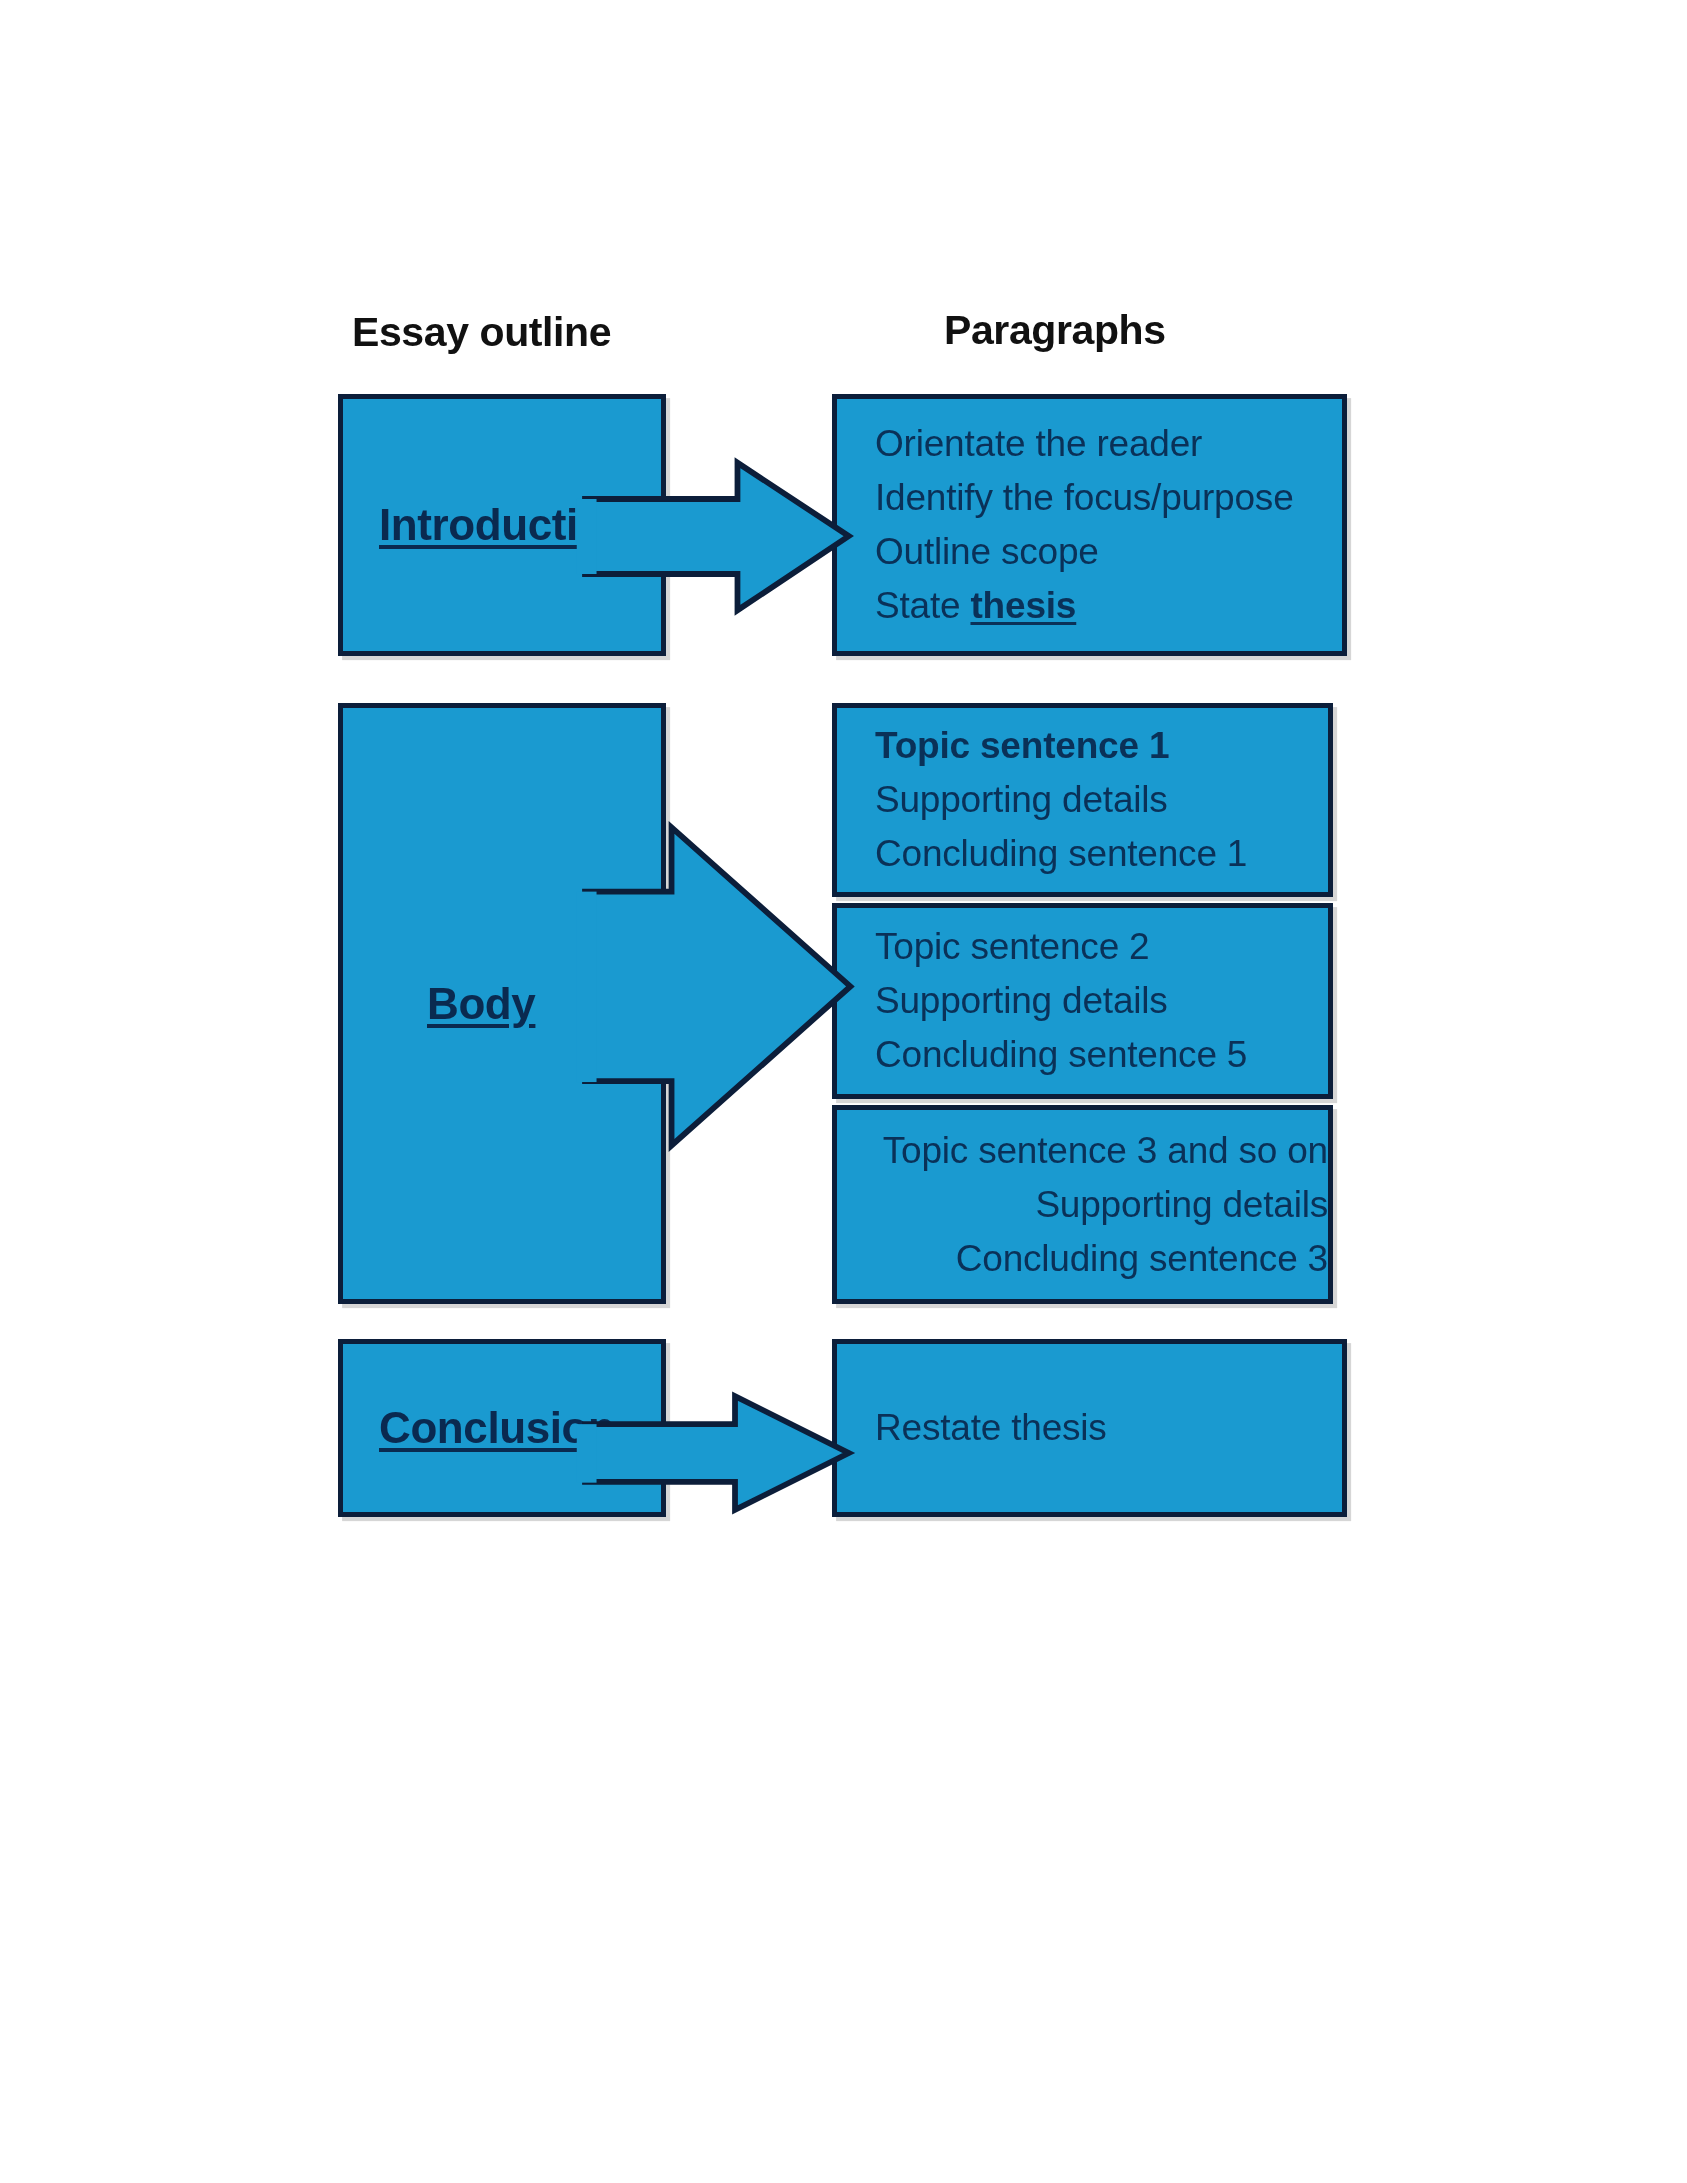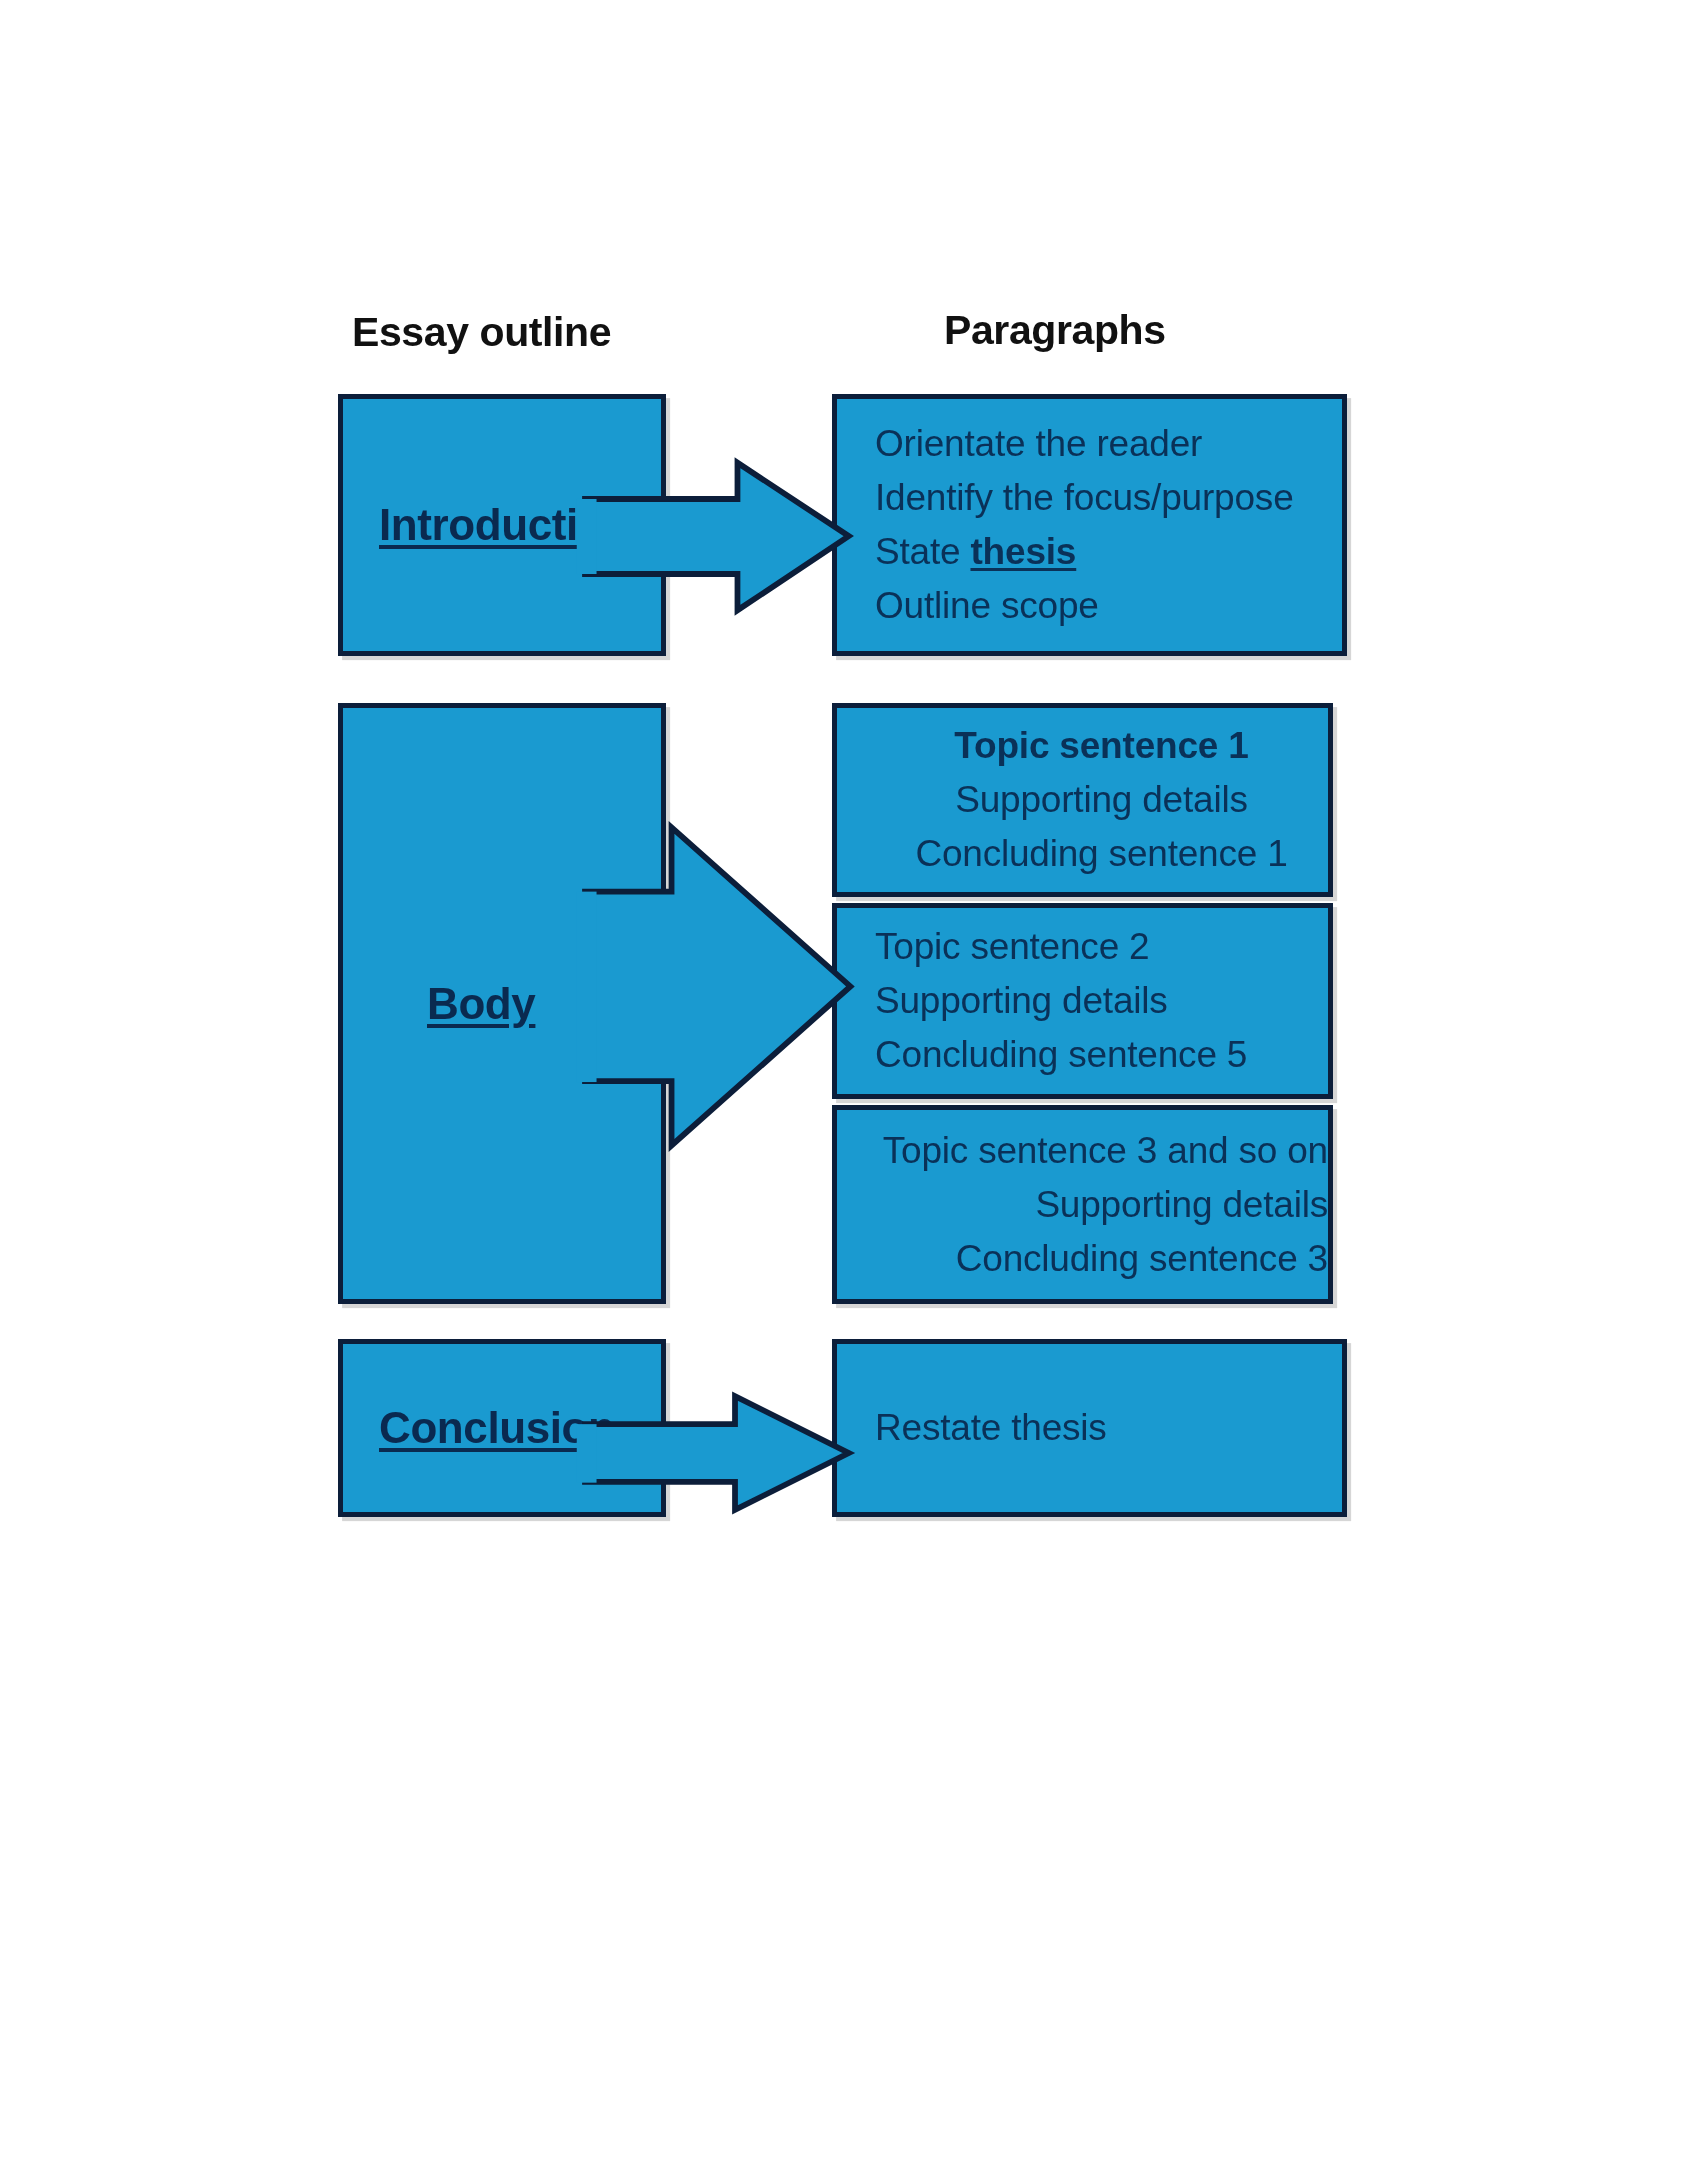--- a/index.html
+++ b/index.html
@@ -81,21 +81,21 @@
     text-decoration: underline;
     text-underline-offset: 4.1px;
   }
 
   
   #box-introduction { left: 330px; top: 387px;  width: 328px; height: 262px; }
   #box-body         { left: 330px; top: 696px;  width: 328px; height: 601px; padding-left: 48px; }
   #box-conclusion   { left: 330px; top: 1332px; width: 328px; height: 178px; }
 
   #box-para-intro   { left: 824px; top: 387px;  width: 515px; height: 262px; }
-  #box-para-1       { left: 824px; top: 696px;  width: 501px; height: 194px; align-items: center; }
+  #box-para-1       { left: 824px; top: 696px;  width: 501px; height: 194px; }
   #box-para-2       { left: 824px; top: 896px; width: 501px; height: 196px; }
   #box-para-3       { left: 824px; top: 1098px; width: 501px; height: 199px; align-items: flex-end; }
   #box-para-concl   { left: 824px; top: 1332px; width: 515px; height: 178px; }
 
   
   .arrow-svg {
     position: absolute;
     overflow: visible;
   }
   #arrow-introduction { left: 577px;  top: 449px;  width: 272px; height: 161px; }
@@ -119,24 +119,24 @@
     <span class="outline-label">Body</span>
   </div>
 
   <div id="box-conclusion" class="blue-box outline-box">
     <span class="outline-label">Conclusion</span>
   </div>
 
   <div id="box-para-intro" class="blue-box para-box">
     <div class="para-line">Orientate the reader</div>
     <div class="para-line">Identify the focus/purpose</div>
+    <div class="para-line">Outline scope</div>
     <div class="para-line">
       <span>State </span><span class="bold-underline">thesis</span>
     </div>
-    <div class="para-line">Outline scope</div>
   </div>
 
   <div id="box-para-1" class="blue-box para-box">
     <div class="para-line bold">Topic sentence 1</div>
     <div class="para-line">Supporting details</div>
     <div class="para-line">Concluding sentence 1</div>
   </div>
 
   <div id="box-para-2" class="blue-box para-box">
     <div class="para-line">Topic sentence 2</div>

